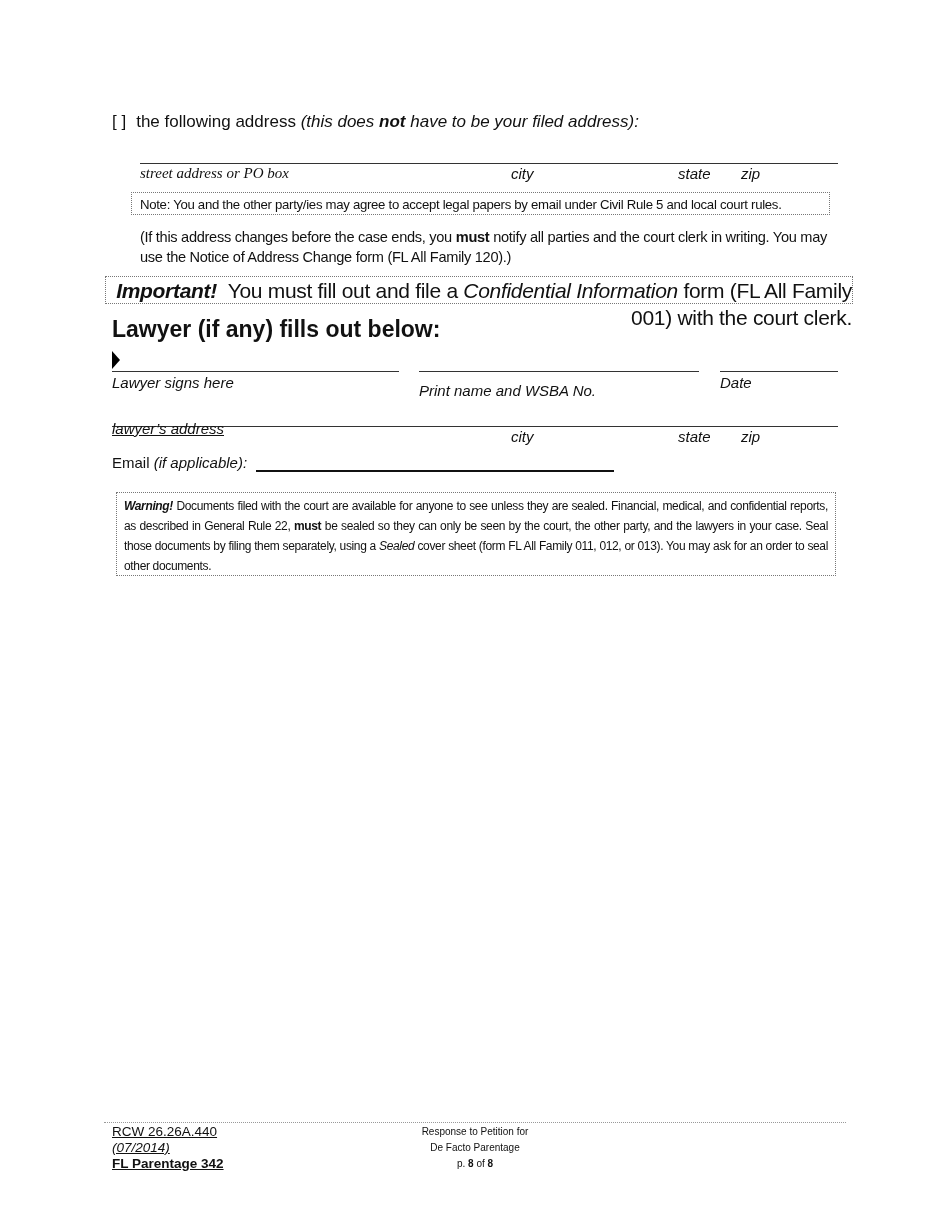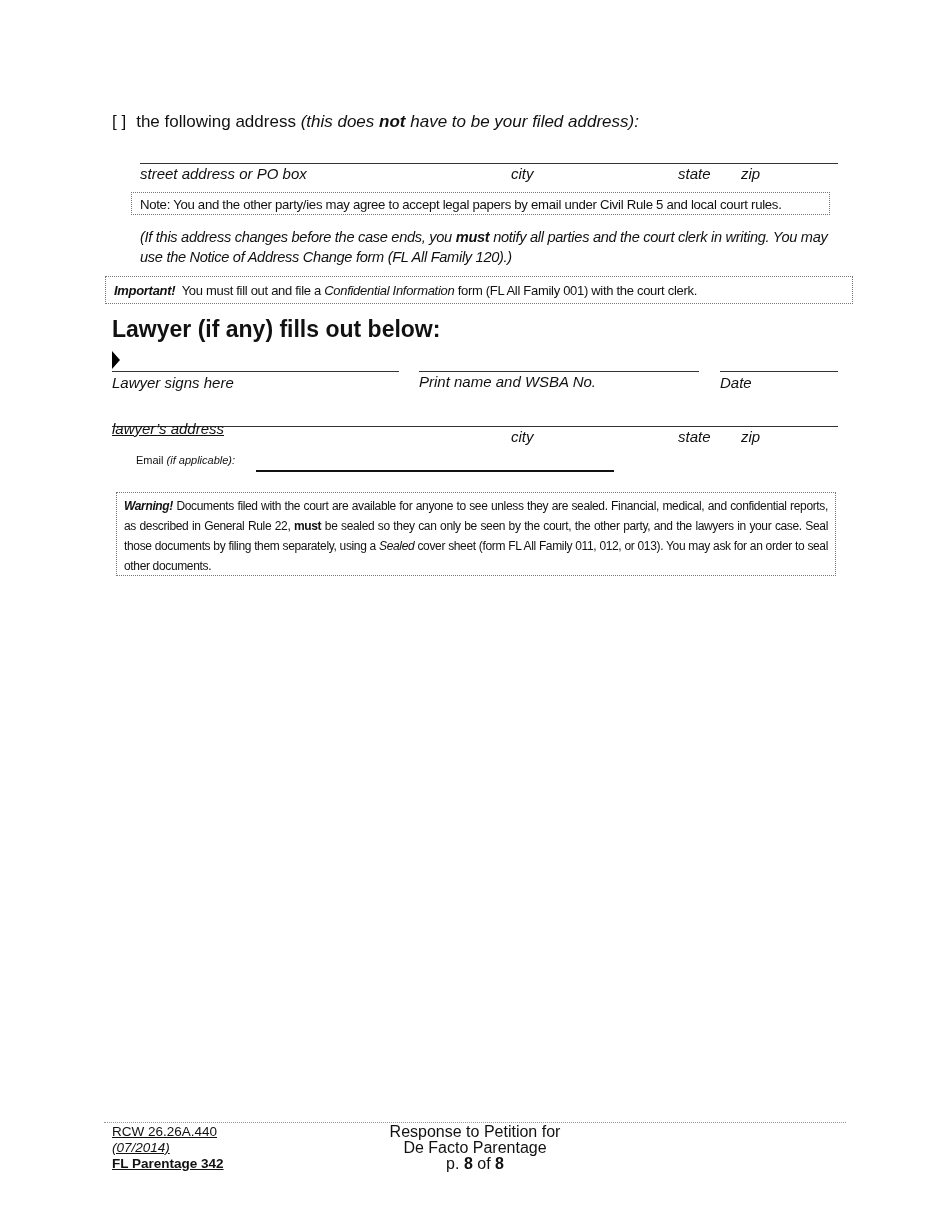--- a/index.html
+++ b/index.html
@@ -17,58 +17,58 @@
   .checkbox-line { left: 112px; top: 112px; font-size: 17px; }
   .checkbox-line .cb { margin-right: 10px; }
 
   .note-box {
     left: 131px; top: 192px; width: 699px; height: 23px;
     border: 1px dotted #777; font-size: 13.2px; line-height: 23px;
     padding-left: 8px; box-sizing: border-box; letter-spacing: -0.3px;
   }
   .change-note {
     left: 140px; top: 227px; width: 700px; font-size: 14.6px;
-    line-height: 20px; font-style: italic; letter-spacing: -0.3px;
+    line-height: 20px; letter-spacing: -0.3px;
   }
   .important-box {
     left: 105px; top: 276px; width: 748px; height: 28px;
     border: 1px dotted #777; box-sizing: border-box;
-    font-size: 13px; line-height: 27px; padding-left: 8px; letter-spacing: -0.3px;
+    font-size: 21px; line-height: 27px; padding-left: 8px; letter-spacing: -0.3px; text-align: right;
   }
   .lawyer-heading { left: 112px; top: 316px; font-size: 23px; font-weight: bold; }
 
   .arrow {
     left: 112px; top: 351px; width: 0; height: 0;
     border-top: 9px solid transparent; border-bottom: 9px solid transparent;
     border-left: 8px solid #000;
   }
-  .email-row { left: 112px; top: 454px; font-size: 11px; margin-left: 24px; }
+  .email-row { left: 112px; top: 454px; font-size: 15px; }
   .email-line { left: 256px; top: 470px; width: 358px; border-top: 2px solid #111; }
 
   .warning-box {
     left: 116px; top: 492px; width: 720px; height: 84px;
     border: 1px dotted #777; box-sizing: border-box;
     padding: 3px 7px 0 7px; font-size: 12px; line-height: 20px;
     text-align: justify; letter-spacing: -0.35px;
   }
 
   .footer-rule { left: 104px; top: 1122px; width: 742px; border-top: 1px dotted #999; }
   .footer-left { left: 112px; top: 1124px; font-size: 13.5px; line-height: 16px; text-decoration: underline; }
-  .footer-center { left: 375px; top: 1124px; width: 200px; text-align: center; font-size: 16px; line-height: 16px; }
+  .footer-center { left: 375px; top: 1124px; width: 200px; text-align: center; font-size: 10px; line-height: 16px; }
 </style>
 </head>
 <body>
 
 <div class="abs checkbox-line">
   <span class="cb">[ ]</span><span>the following address</span>
   <span class="it"><span>(this does </span><span class="b">not</span><span> have to be your filed address):</span></span>
 </div>
 
 <div class="abs addr-line" style="left:140px; top:163px; width:698px;"></div>
-<div class="abs lbl" style="left:140px; top:165px;">street address or PO box</div>
+<div class="abs lbl" style="left:140px; top:165px;font-family:Liberation Serif, serif;">street address or PO box</div>
 <div class="abs lbl" style="left:511px; top:165px;">city</div>
 <div class="abs lbl" style="left:678px; top:165px;">state</div>
 <div class="abs lbl" style="left:741px; top:165px;">zip</div>
 
 <div class="abs note-box">Note: You and the other party/ies may agree to accept legal papers by email under Civil Rule 5 and local court rules.</div>
 
 <div class="abs change-note">
   <span>(If this address changes before the case ends, you </span><span class="b">must</span><span> notify all parties and the court clerk in writing.  You may use the Notice of Address Change form (FL All Family 120).)</span>
 </div>
 
@@ -76,21 +76,21 @@
   <span class="b it">Important!</span><span style="white-space:pre">  You must fill out and file a </span><span class="it">Confidential Information</span><span> form (FL All Family 001) with the court clerk.</span>
 </div>
 
 <div class="abs lawyer-heading">Lawyer (if any) fills out below:</div>
 
 <div class="abs arrow"></div>
 <div class="abs addr-line" style="left:112px; top:371px; width:287px;"></div>
 <div class="abs addr-line" style="left:419px; top:371px; width:280px;"></div>
 <div class="abs addr-line" style="left:720px; top:371px; width:118px;"></div>
 <div class="abs lbl" style="left:112px; top:374px;">Lawyer signs here</div>
-<div class="abs lbl" style="left:419px; top:373px;">Print name and WSBA No.</div>
+<div class="abs lbl" style="left:419px; top:382px;">Print name and WSBA No.</div>
 <div class="abs lbl" style="left:720px; top:374px;">Date</div>
 
 <div class="abs addr-line" style="left:112px; top:426px; width:726px;"></div>
 <div class="abs lbl" style="left:112px; top:420px;text-decoration:underline;">lawyer’s address</div>
 <div class="abs lbl" style="left:511px; top:428px;">city</div>
 <div class="abs lbl" style="left:678px; top:428px;">state</div>
 <div class="abs lbl" style="left:741px; top:428px;">zip</div>
 
 <div class="abs email-row">
   <span>Email</span> <span class="it">(if applicable):</span>

